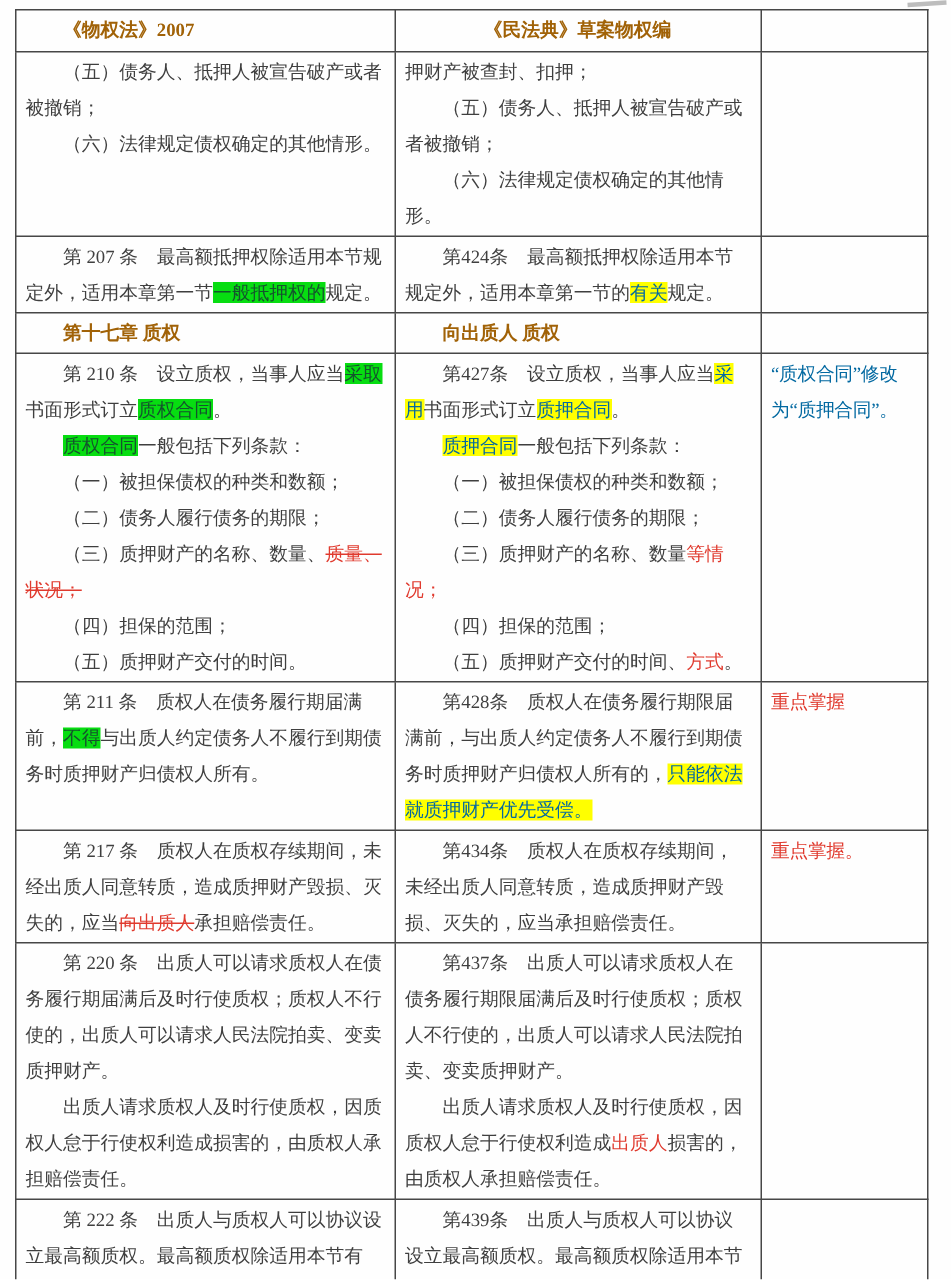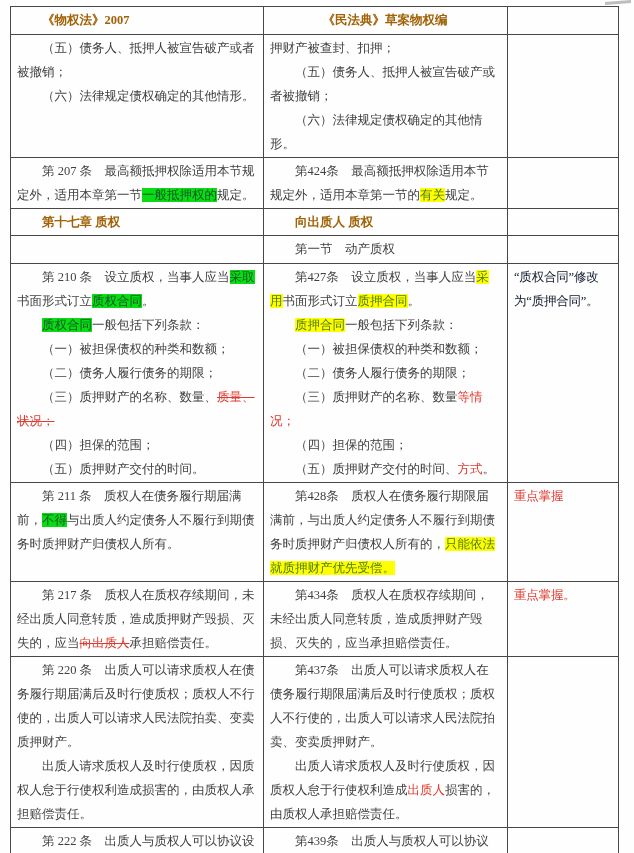--- a/index.html
+++ b/index.html
@@ -32,24 +32,24 @@
     overflow:hidden;
   }
   td.col2{padding:1px 4px 1px 4px;letter-spacing:-0.2px;}
   tr.bold td{font-weight:bold;color:#a16207;}
   p{margin:0;}
   .para-i{text-indent:2em;}
   .para-n{text-indent:0;}
   .para-c{text-indent:0;text-align:center;}
   .seg-n{}
   .seg-g{background:#07dd11;color:#14532d;}
-  .seg-y{background:#ffff00;color:#4d7c0f;}
+  .seg-y{background:#ffff00;color:#0369a1;}
   .seg-r{color:#e03a2e;}
   .seg-rs{color:#e03a2e;text-decoration:line-through;}
-  .seg-b{color:#0f172a;}
+  .seg-b{color:#0369a1;}
 </style>
 </head>
 <body>
 
 <div class="page">
   <div class="scan-artifact"></div>
   <table class="doc">
     <colgroup>
       <col style="width:253px">
       <col style="width:244px">
@@ -85,27 +85,20 @@
             <p class="para-i"><span class="seg-n">第424条　最高额抵押权除适用本节规定外，适用本章第一节的</span><span class="seg-y">有关</span><span class="seg-n">规定。</span></p>
           </td>
           <td class="col2"></td>
         </tr>
         <tr class="bold" style="height: 24px;">
           <td class="col0">
             <p class="para-i"><span class="seg-n">第十七章 质权</span></p>
           </td>
           <td class="col1">
             <p class="para-i"><span class="seg-n">向出质人 质权</span></p>
-          </td>
-          <td class="col2"></td>
-        </tr>
-        <tr style="height: 28px;">
-          <td class="col0"></td>
-          <td class="col1">
-            <p class="para-i"><span class="seg-n">第一节　动产质权</span></p>
           </td>
           <td class="col2"></td>
         </tr>
         <tr style="height: 218px;">
           <td class="col0">
             <p class="para-i"><span class="seg-n">第 210 条　设立质权，当事人应当</span><span class="seg-g">采取</span><span class="seg-n">书面形式订立</span><span class="seg-g">质权合同</span><span class="seg-n">。</span></p>
             <p class="para-i"><span class="seg-g">质权合同</span><span class="seg-n">一般包括下列条款：</span></p>
             <p class="para-i"><span class="seg-n">（一）被担保债权的种类和数额；</span></p>
             <p class="para-i"><span class="seg-n">（二）债务人履行债务的期限；</span></p>
             <p class="para-i"><span class="seg-n">（三）质押财产的名称、数量、</span><span class="seg-rs">质量、状况；</span></p>

